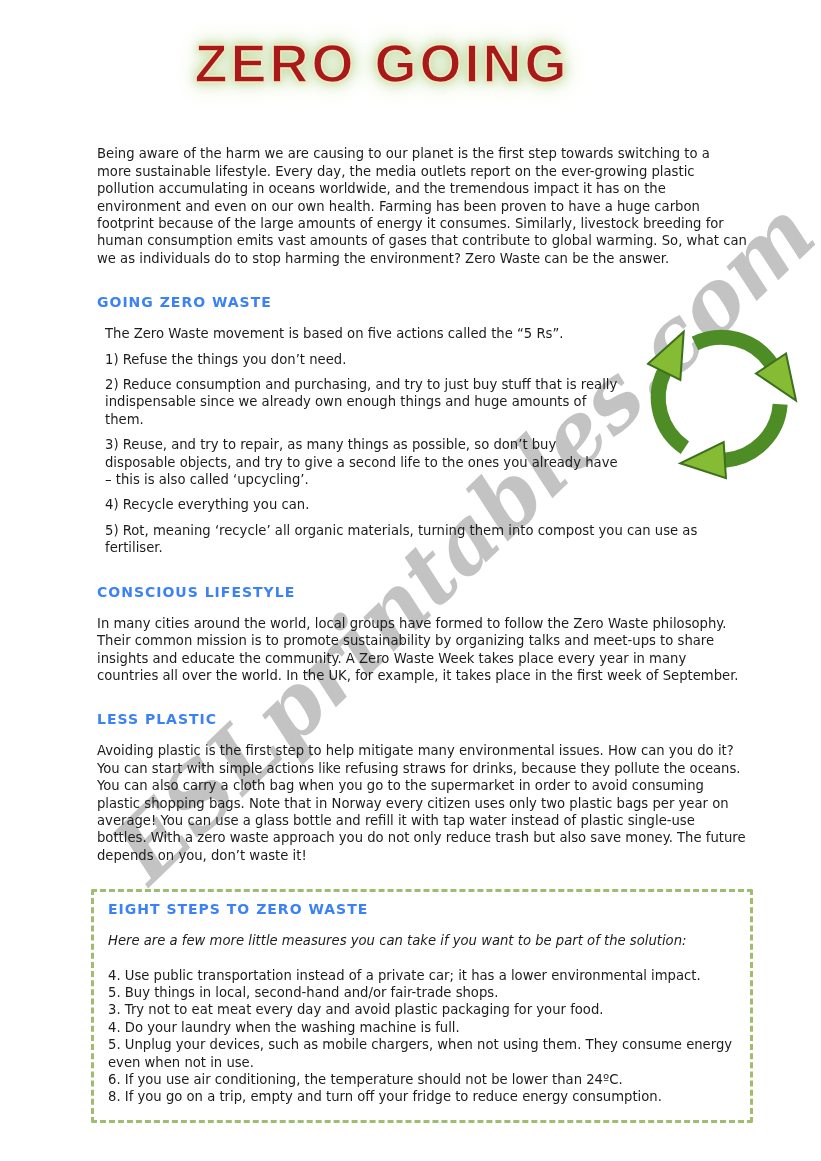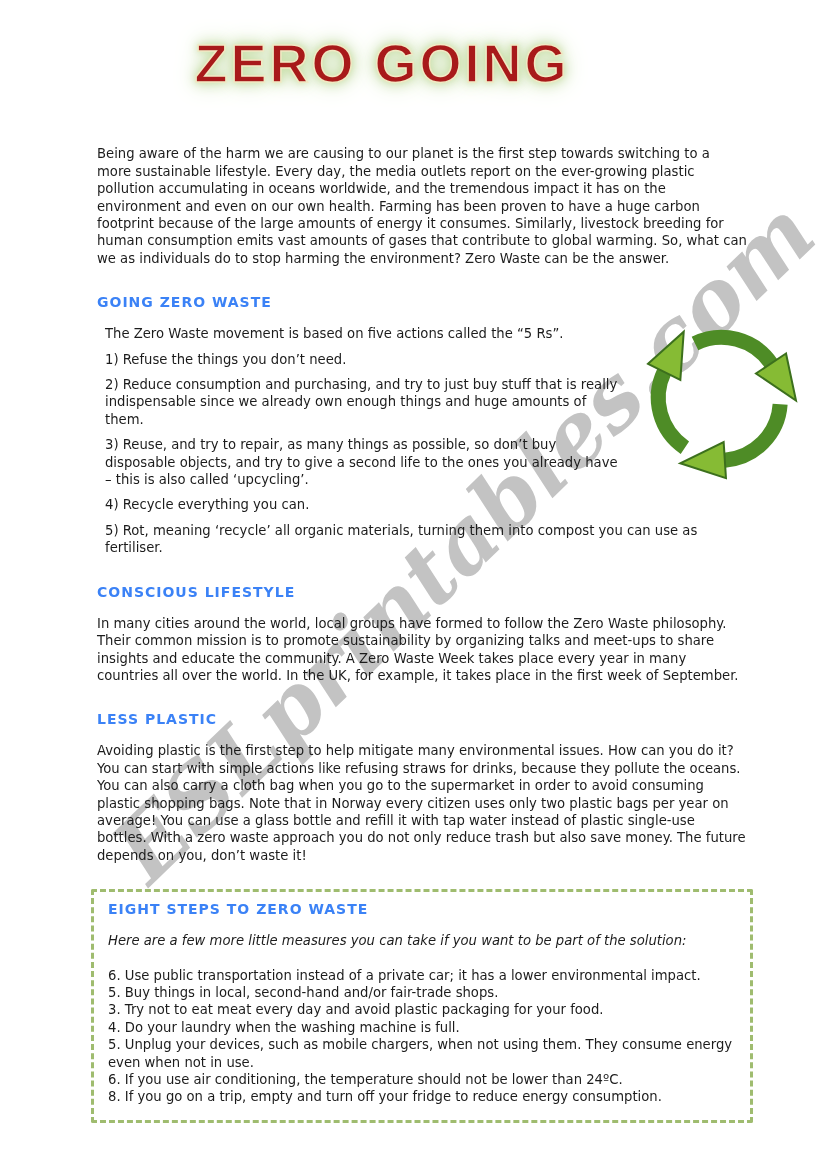--- a/index.html
+++ b/index.html
@@ -128,21 +128,21 @@
     <h2>CONSCIOUS LIFESTYLE</h2>
     <p class="body">In many cities around the world, local groups have formed to follow the Zero Waste philosophy. Their common mission is to promote sustainability by organizing talks and meet-ups to share insights and educate the community. A Zero Waste Week takes place every year in many countries all over the world. In the UK, for example, it takes place in the first week of September.</p>
 
     <h2>LESS PLASTIC</h2>
     <p class="body">Avoiding plastic is the first step to help mitigate many environmental issues. How can you do it? You can start with simple actions like refusing straws for drinks, because they pollute the oceans. You can also carry a cloth bag when you go to the supermarket in order to avoid consuming plastic shopping bags. Note that in Norway every citizen uses only two plastic bags per year on average! You can use a glass bottle and refill it with tap water instead of plastic single-use bottles. With a zero waste approach you do not only reduce trash but also save money. The future depends on you, don’t waste it!</p>
 
     <div class="steps-box">
       <h2>EIGHT STEPS TO ZERO WASTE</h2>
       <p class="body lead">Here are a few more little measures you can take if you want to be part of the solution:</p>
       <div class="steps">
-        <div class="line">6. Use public transportation instead of a private car; it has a lower environmental impact.</div>
+        <div class="line">4. Use public transportation instead of a private car; it has a lower environmental impact.</div>
         <div class="line">5. Buy things in local, second-hand and/or fair-trade shops.</div>
         <div class="line">3. Try not to eat meat every day and avoid plastic packaging for your food.</div>
         <div class="line">4. Do your laundry when the washing machine is full.</div>
         <div class="line">5. Unplug your devices, such as mobile chargers, when not using them. They consume energy even when not in use.</div>
         <div class="line">6. If you use air conditioning, the temperature should not be lower than 24ºC.</div>
         <div class="line">8. If you go on a trip, empty and turn off your fridge to reduce energy consumption.</div>
       </div>
     </div>
 
   </div>

